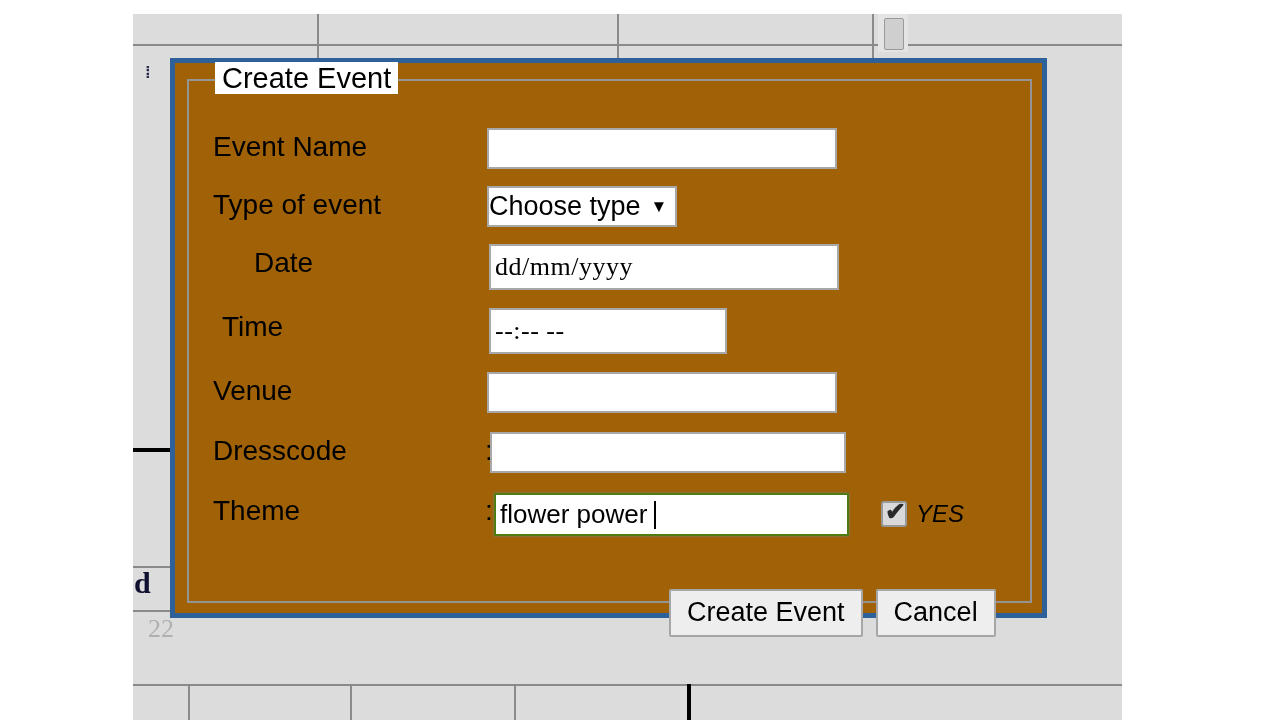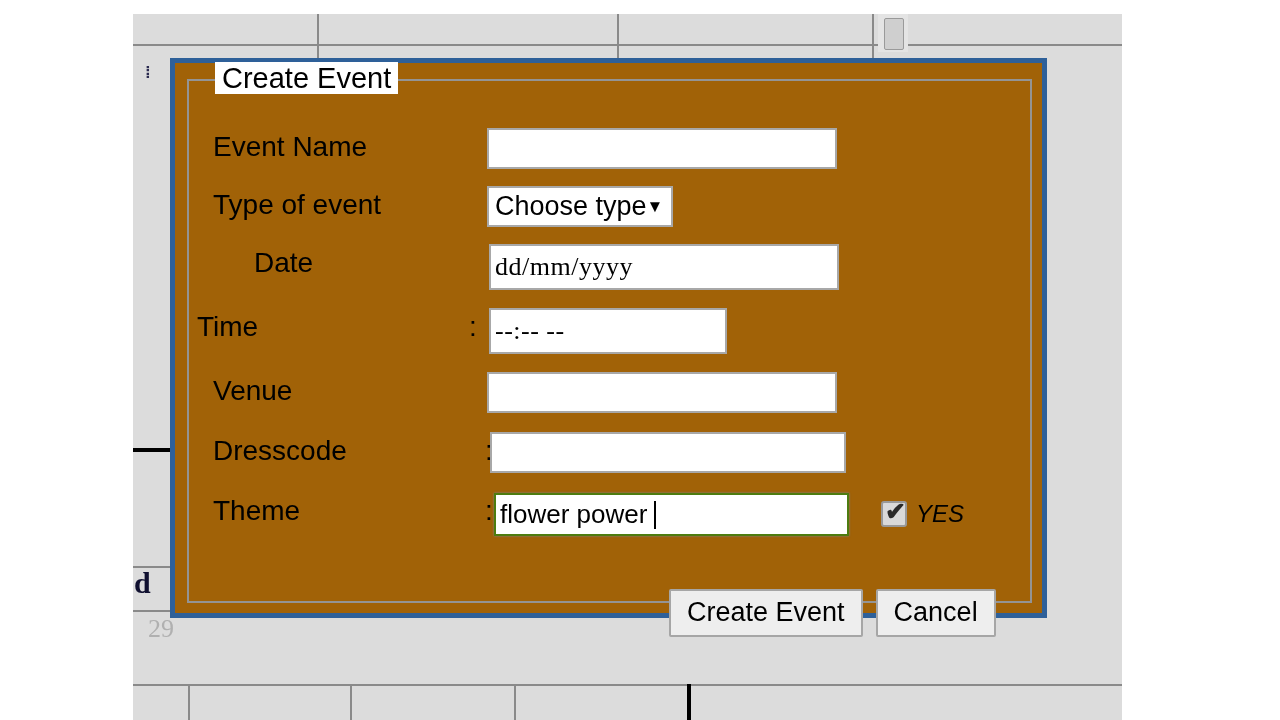--- a/index.html
+++ b/index.html
@@ -199,23 +199,23 @@
     letter-spacing: 0.5px;
   }
 
   .select-box {
     position: absolute;
     box-sizing: border-box;
     border: 2px solid #a8a8a8;
     background: #ffffff;
     font-size: 27px;
     color: #000000;
-    padding-left: 6px;
     display: flex;
     align-items: center;
+    gap: 10px;
     white-space: nowrap;
   }
   .select-arrow {
     font-size: 17px;
     line-height: 1;
     color: #000000;
     margin-right: 8px;
   }
 
   .check-wrap {
@@ -300,21 +300,21 @@
   <div class="grid-h" style="left:133px; top:610px; width:40px;"></div>
 
   <div class="grid-h" style="left:133px; top:684px; width:989px;"></div>
   <div class="grid-v" style="left:188px; top:684px; height:36px;"></div>
   <div class="grid-v" style="left:350px; top:684px; height:36px;"></div>
   <div class="grid-v" style="left:514px; top:684px; height:36px;"></div>
   <div class="grid-v-thick" style="left:687px; top:684px; height:36px;"></div>
 
   <div class="bg-icon-dots">⁞</div>
   <div class="bg-text-bold" style="left:134px; top:566px;">d</div>
-  <div class="bg-text" style="left:148px; top:614px;">29</div>
+  <div class="bg-text" style="left:148px; top:614px;">22</div>
 
   <div class="dialog">
     <div class="fieldset">
       <div class="legend">Create Event</div>
 
       <div class="form">
 
         <div class="row" style="left:24px; top:46px; width:420px;">
           <span class="label">Event Name</span>
           <span class="colon">:</span>
@@ -329,21 +329,21 @@
           <span>Choose type</span>
           <span class="select-arrow">▼</span>
         </div>
 
         <div class="row" style="left:24px; top:162px; width:420px;margin-left:41px;">
           <span class="label">Date</span>
           <span class="colon">:</span>
         </div>
         <input class="txt-input mono-input" type="text" style="left: 300px; top: 163px; width: 350px; height: 46px;" placeholder="dd/mm/yyyy">
 
-        <div class="row" style="left:8px; top:226px; width:420px;">
+        <div class="row" style="left:33px; top:226px; width:420px;">
           <span class="label">Time</span>
           <span class="colon">:</span>
         </div>
         <input class="txt-input mono-input" type="text" style="left: 300px; top: 227px; width: 238px; height: 46px;" placeholder="--:-- --">
 
         <div class="row" style="left:24px; top:290px; width:420px;">
           <span class="label">Venue</span>
           <span class="colon">:</span>
         </div>
         <input class="txt-input" type="text" style="left: 298px; top: 291px; width: 350px; height: 41px;" placeholder="">

